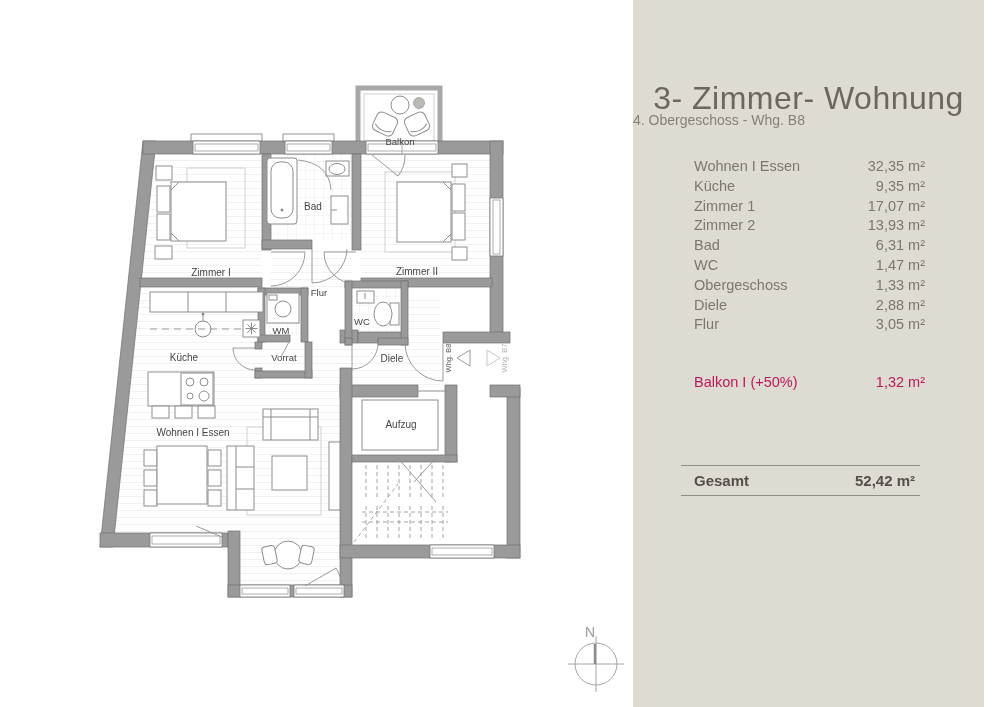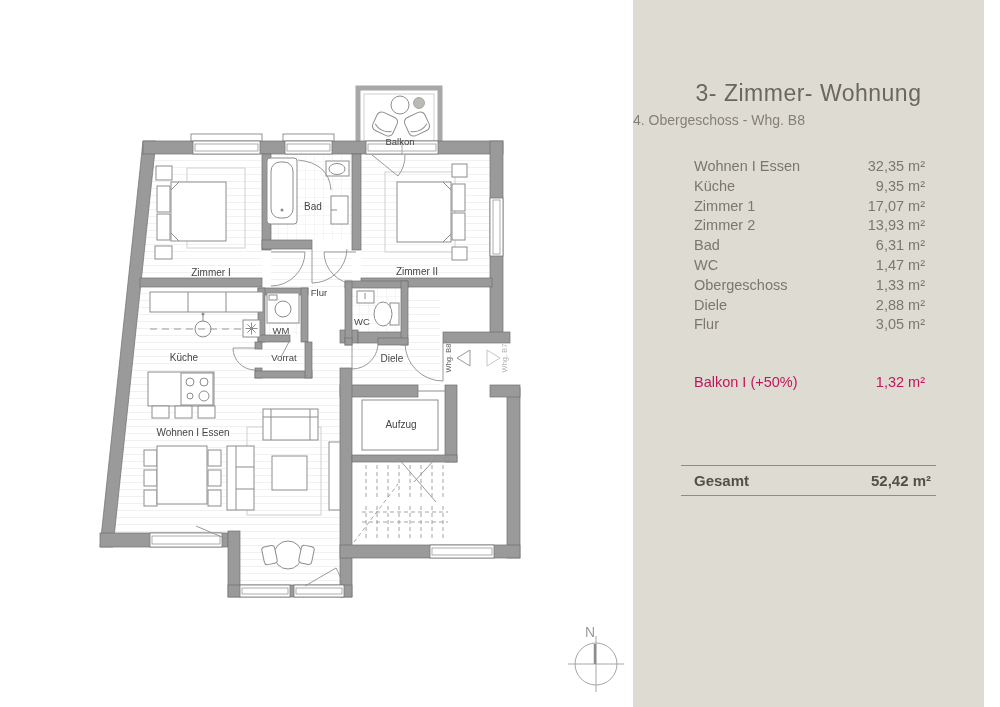--- a/index.html
+++ b/index.html
@@ -20,29 +20,29 @@
   .stair{fill:none;stroke:#8f8f8f;stroke-width:0.9;}
   .lbl{fill:#454545;font-size:10px;text-anchor:middle;}
   .lbl-s{fill:#454545;font-size:9.5px;text-anchor:middle;}
   .lbl-v{fill:#5d5d5d;font-size:7.5px;text-anchor:middle;}
   .lbl-v2{fill:#b3b3b0;font-size:7.5px;text-anchor:middle;}
   .compass{stroke:#a6a6a3;stroke-width:1;fill:none;}
 
   
   .panel{position:absolute;left:633px;top:0;width:351px;height:707px;background:#dedcd2;}
   .panel-title{position:absolute;top:80px;left:0;width:100%;text-align:center;
-    font-size:23px;color:#6b675f;letter-spacing:0.5px;}
+    font-size:32px;color:#6b675f;letter-spacing:0.5px;}
   .panel-subtitle{position:absolute;top:112px;left:0;width:100%;text-align:left;
     font-size:14px;color:#847f77;}
   .room-list{position:absolute;top:157px;left:61px;right:59px;}
   .room-row{display:flex;justify-content:space-between;height:19.8px;line-height:19.8px;
     font-size:14.5px;color:#7b776f;}
   .balcony-row{position:absolute;top:373px;left:61px;right:59px;display:flex;
     justify-content:space-between;font-size:14.5px;color:#be185d;height:19.8px;line-height:19.8px;}
-  .total-block{position:absolute;top:465px;left:48px;right:48px;
+  .total-block{position:absolute;top:465px;left:48px;right:64px;
     border-top:1px solid #8f8c83;border-bottom:1px solid #8f8c83;}
   .total-row{display:flex;justify-content:space-between;padding:6px 5px 6px 13px;
     font-size:15px;font-weight:bold;color:#534f49;}
 </style>
 </head>
 <body>
 
 <svg id="plan" viewBox="0 0 633 707">
   <defs>
     <pattern id="planks" width="10" height="7" patternUnits="userSpaceOnUse">

